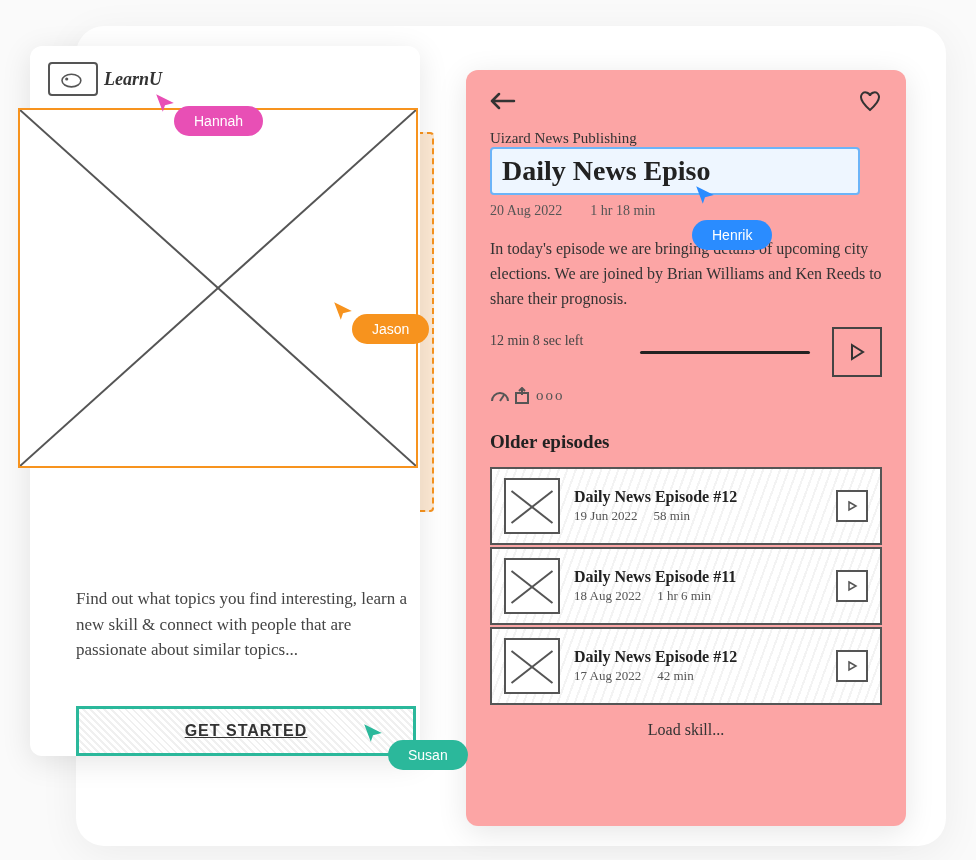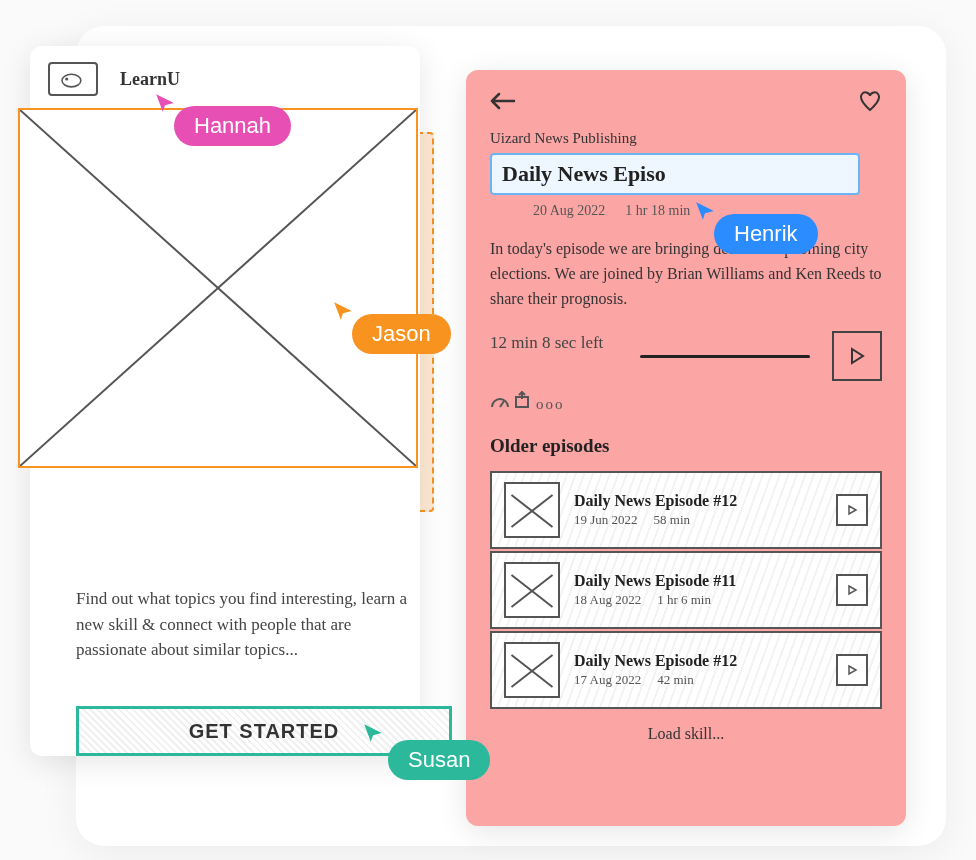--- a/index.html
+++ b/index.html
@@ -27,21 +27,21 @@
     position: absolute;
     left: 30px;
     top: 46px;
     width: 390px;
     height: 710px;
     background: #fff;
     border-radius: 12px;
     box-shadow: 0 6px 30px rgba(0,0,0,0.10);
     z-index: 3;
   }
-  .logo-row { display:flex; align-items:center; gap:22px; padding:16px 18px 10px; }
+  .logo-row { display:flex; align-items:center; gap:6px; padding:16px 18px 10px;font-style:italic; }
   .logo-box {
     width: 50px; height: 34px; border:2px solid #555; border-radius:4px;
     display:flex; align-items:center; justify-content:center;
   }
   .logo-text { font-size:18px; color:#333; font-weight:600; }
 
   .orange-dashed {
     position:absolute; left:44px; top:132px; width:390px; height:380px;
     border:2px dashed #f7931e; background:#fde9d3; border-radius:4px; z-index:1;
   }
@@ -49,50 +49,51 @@
     position:absolute; left:18px; top:108px; width:400px; height:360px;
     border:2px solid #f7931e; background:#fff; z-index:4;
   }
   .hero-placeholder svg { width:100%; height:100%; display:block; }
 
   .desc {
     position:absolute; left:46px; top:540px; width:340px;
     font-size:17px; color:#444; line-height:1.5;
   }
   .cta {
-    position:absolute; left:46px; top:660px; width:376px; height:50px;
+    position:absolute; left:46px; top:660px; width:340px; height:50px;
     border:3px solid #2bb89b; background: repeating-linear-gradient(45deg,#fff,#fff 3px,#f0f0f0 3px,#f0f0f0 5px);
     display:flex; align-items:center; justify-content:center;
-    font-size:20px; font-weight:600; color:#333; letter-spacing:1px;
+    font-size:16px; font-weight:600; color:#333; letter-spacing:1px;
     cursor:pointer;
+    text-decoration:underline;
   }
 
   
   .right-card {
     position:absolute; left:466px; top:70px; width:440px; height:756px;
     background:#fca5a5; border-radius:12px; box-shadow:0 6px 30px rgba(0,0,0,0.10);
     padding:20px 24px; z-index:2;
   }
   .topbar { display:flex; justify-content:space-between; align-items:center; margin-bottom:14px; }
   .publisher { font-size:15px; color:#333; margin-top:6px; }
   .title-input {
-    margin-top:6px; border:2px solid #6cb4f8; border-radius:4px; background:#eef6ff;
-    padding:6px 10px; font-size:22px; font-weight:700; color:#222; width:370px;
+    margin-top:0; border:2px solid #6cb4f8; border-radius:4px; background:#eef6ff;
+    padding:6px 10px; font-size:28px; font-weight:700; color:#222; width:370px;
     font-family:inherit;
   }
-  .meta { margin-top:8px; font-size:14px; color:#555; display:flex; gap:20px;margin-left:43px; }
+  .meta { margin-top:8px; font-size:14px; color:#555; display:flex; gap:28px; }
   .summary { margin-top:18px; font-size:16px; color:#333; line-height:1.55; width:400px; }
-  .time-left { margin-top:22px; font-size:17px; color:#444; }
+  .time-left { margin-top:22px; font-size:14px; color:#444; }
   .progress-row { display:flex; align-items:center; gap:18px; margin-top:-22px; }
   .progress-line { flex:0 0 170px; height:3px; background:#222; border-radius:2px; margin-left:150px; }
   .play-big {
     width:50px; height:50px; border:2px solid #444; display:flex; align-items:center;
     justify-content:center; margin-left:auto; cursor:pointer;
   }
-  .icon-row { display:flex; gap:4px; margin-top:10px; font-size:15px; color:#555;align-items:flex-end; }
+  .icon-row { display:flex; gap:4px; margin-top:10px; font-size:15px; color:#555; }
 
   .section-h { margin-top:22px; font-size:19px; font-weight:700; color:#222; }
 
   .ep-list { margin-top:14px; display:flex; flex-direction:column; gap:2px; }
   .ep {
     border:2px solid #555; height:78px; display:flex; align-items:center; padding:8px 12px;
     background: repeating-linear-gradient(110deg,#fff,#fff 6px,#f3f3f3 6px,#f3f3f3 8px);
     cursor:pointer; gap:14px;
   }
   .ep-thumb { width:56px; height:56px; border:2px solid #555; background:#fff; position:relative; flex-shrink:0; }
@@ -106,30 +107,30 @@
   .ep-meta { font-size:13px; color:#555; display:flex; gap:16px; margin-top:2px; }
   .ep-play { width:32px; height:32px; border:2px solid #555; display:flex; align-items:center; justify-content:center; background:#fff; }
 
   .load-more { text-align:center; margin-top:16px; font-size:16px; color:#333; cursor:pointer; }
 
   
   .cursor-tag { position:absolute; z-index:20; display:flex; align-items:flex-start; }
   .cursor-tag svg { width:22px; height:22px; flex-shrink:0; }
   .tag-pill {
     border-radius:999px; padding:7px 20px; font-family:-apple-system,Segoe UI,Arial,sans-serif;
-    font-size:22px; font-weight:500; color:#fff; margin-left:-2px; margin-top:14px;
+    font-size:14px; font-weight:500; color:#fff; margin-left:-2px; margin-top:14px;
   }
   .hannah { left:154px; top:92px; }
   .hannah .tag-pill { background:#e84fb5; }
   .jason { left:332px; top:300px; }
   .jason .tag-pill { background:#f7931e; }
   .susan { left:362px; top:720px; }
   .susan svg { transform: translateY(2px); }
   .susan .tag-pill { background:#2bb89b; margin-left:4px; margin-top:20px;text-align:right; }
-  .henrik { left:694px; top:200px; }
+  .henrik { left:694px; top:184px;flex-direction:column; }
   .henrik .tag-pill { background:#2a8cff; }
 
   .tri { display:block; }
 </style>
 </head>
 <body>
 
 <div class="stage"></div>
 
 <div class="orange-dashed"></div>

